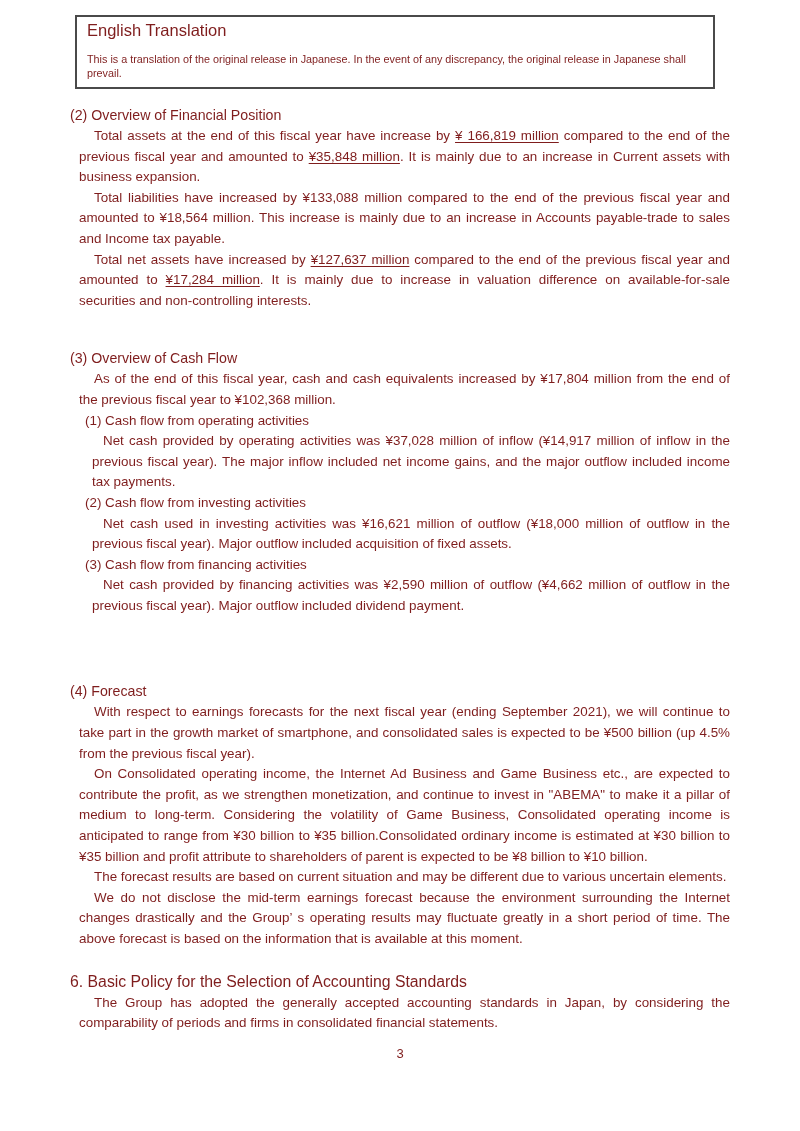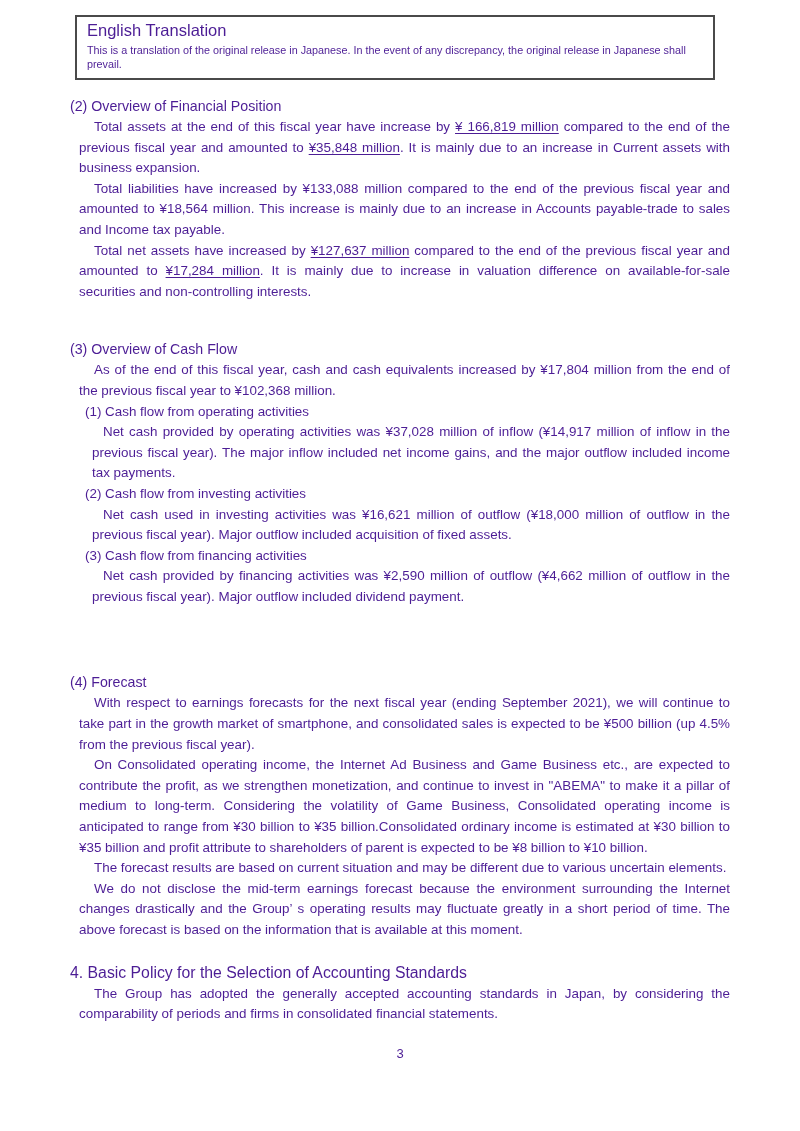--- a/index.html
+++ b/index.html
@@ -3,32 +3,32 @@
 <meta charset="utf-8">
 <style>
   * { box-sizing: border-box; }
   html, body { margin: 0; padding: 0; background: #ffffff; }
   .page {
     position: relative;
     width: 800px;
     height: 1131px;
     background: #ffffff;
     font-family: "Liberation Sans", "DejaVu Sans", sans-serif;
-    color: #4c1d95;
+    color: #7f1d1d;
     overflow: hidden;
   }
   .content { padding: 15px 70px 0 70px; }
 
   .header-box {
     border: 2px solid #4a4a4a;
     margin: 0 15px 0 5px;
     padding: 2px 10px 7px 10px;
   }
   .header-title { font-size: 16.5px; line-height: 22px; }
-  .header-sub { font-size: 10.8px; line-height: 14px; margin-top: 2px; }
+  .header-sub { font-size: 10.8px; line-height: 14px; margin-top: 11px; }
 
   .body-text { font-size: 13.4px; line-height: 20.6px; }
 
   .sec-heading {
     font-size: 14.2px;
     font-weight: normal;
     margin: 0;
     line-height: 21px;
   }
   .big-heading {
@@ -102,20 +102,20 @@
 
     <div class="body-text sec-forecast">
       <h2 class="sec-heading">(4) Forecast</h2>
       <p class="para">With respect to earnings forecasts for the next fiscal year (ending September 2021), we will continue to take part in the growth market of smartphone, and consolidated sales is expected to be ¥500 billion (up 4.5% from the previous fiscal year).</p>
       <p class="para">On Consolidated operating income, the Internet Ad Business and Game Business etc., are expected to contribute the profit, as we strengthen monetization, and continue to invest in "ABEMA" to make it a pillar of medium to long-term. Considering the volatility of Game Business, Consolidated operating income is anticipated to range from ¥30 billion to ¥35 billion.Consolidated ordinary income is estimated at ¥30 billion to ¥35 billion and profit attribute to shareholders of parent is expected to be ¥8 billion to ¥10 billion.</p>
       <p class="para">The forecast results are based on current situation and may be different due to various uncertain elements.</p>
       <p class="para">We do not disclose the mid-term earnings forecast because the environment surrounding the Internet changes drastically and the Group’ s operating results may fluctuate greatly in a short period of time. The above forecast is based on the information that is available at this moment.</p>
     </div>
 
     <div class="body-text sec-policy">
-      <h2 class="big-heading">4. Basic Policy for the Selection of Accounting Standards</h2>
+      <h2 class="big-heading">6. Basic Policy for the Selection of Accounting Standards</h2>
       <p class="para">The Group has adopted the generally accepted accounting standards in Japan, by considering the comparability of periods and firms in consolidated financial statements.</p>
     </div>
 
   </div>
 
   <div class="page-number">3</div>
 </div>
 
 </body></html>

